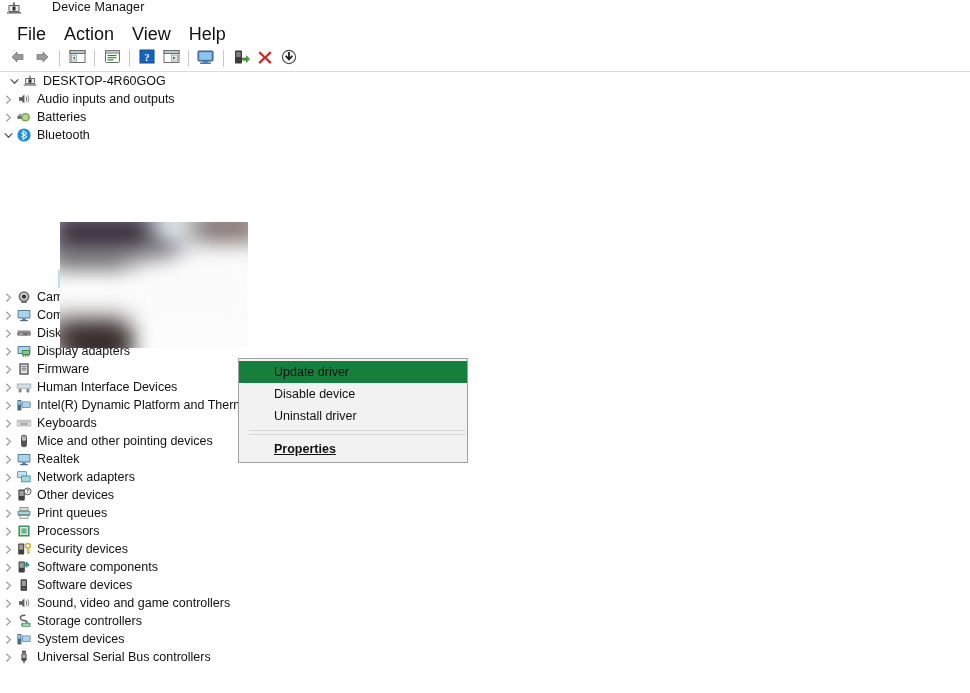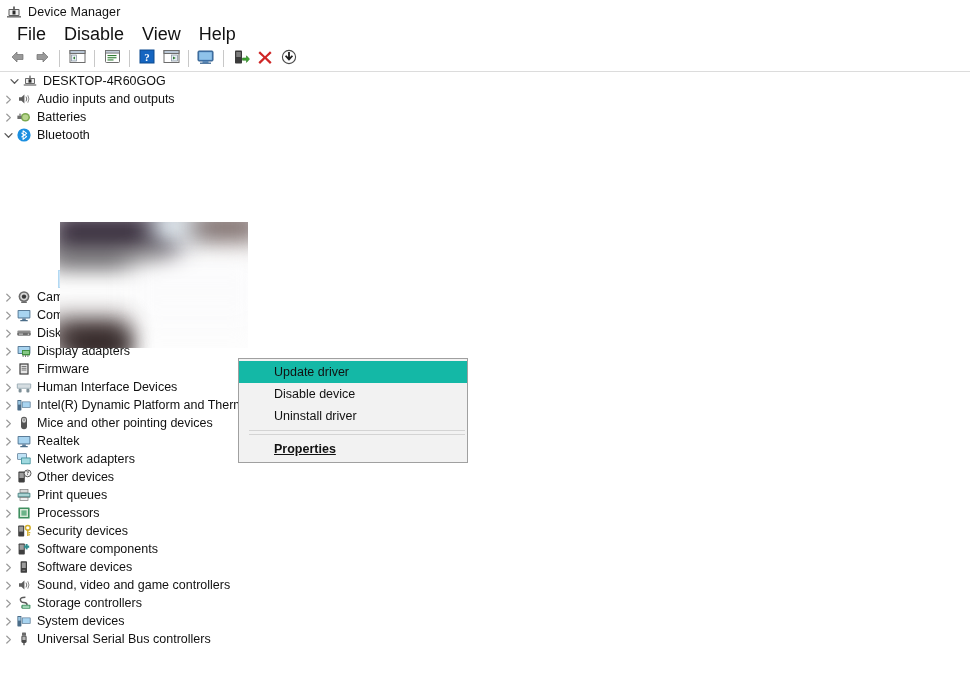--- a/index.html
+++ b/index.html
@@ -14,23 +14,24 @@
     font-family: "Liberation Sans", sans-serif;
     font-size: 12px;
     color: #000000;
     -webkit-font-smoothing: antialiased;
   }
 
   
   .titlebar {
     height: 24px;
     display: flex;
-    align-items: center;
+    align-items: flex-start;
     padding-left: 6px;
     background: #ffffff;
+    gap: 24px;
   }
   .title-icon {
     width: 16px;
     height: 16px;
     margin-right: 6px;
     flex: 0 0 auto;
     position: relative;
   }
   .title-text {
     font-size: 12.5px;
@@ -210,21 +211,21 @@
     height: 22px;
     display: flex;
     align-items: center;
     padding-left: 35px;
     font-size: 12.5px;
     color: #111111;
     cursor: default;
     box-sizing: border-box;
   }
   .ctx-item.highlight {
-    background: #14b8a6;
+    background: #15803d;
   }
   .ctx-item.bold { font-weight: bold; text-decoration: underline; }
   .ctx-sep {
     height: 1px;
     background: #d4d4d4;
     margin: 3px 2px 3px 10px;
   }
 </style>
 </head>
 <body>
@@ -237,21 +238,21 @@
       <rect x="6.5" y="6.5" width="3" height="4" fill="#2b2b2b"></rect>
       <rect x="7" y="2.5" width="2" height="2.5" fill="#6e6e6e"></rect>
       <rect x="1" y="12" width="14" height="1.6" fill="#777777"></rect>
     </svg>
   </span>
   <span class="title-text">Device Manager</span>
 </div>
 
 <div class="menubar">
   <div class="menubar-item">File</div>
-  <div class="menubar-item">Disable</div>
+  <div class="menubar-item">Action</div>
   <div class="menubar-item">View</div>
   <div class="menubar-item">Help</div>
 </div>
 
 <div class="toolbar">
 
   <div class="tb-btn">
     <span>
       <svg width="18" height="16" viewBox="0 0 18 16">
         <path d="M8 3 L3 8 L8 13 L8 10.5 L14 10.5 L14 5.5 L8 5.5 Z" fill="#9a9a9a" stroke="#6f6f6f" stroke-width="0.7"></path>
@@ -565,20 +566,41 @@
       <svg width="16" height="16" viewBox="0 0 16 16">
         <rect x="1.4" y="3" width="4" height="10.4" rx="0.6" fill="#4a6c88"></rect>
         <rect x="2.2" y="4" width="2.4" height="3.6" fill="#9cc8e4"></rect>
         <rect x="5.8" y="4.4" width="8.8" height="6.4" rx="0.6" fill="#5b7d99"></rect>
         <rect x="6.6" y="5.2" width="7.2" height="4.8" fill="#a8d4f0"></rect>
       </svg>
     </span>
     <span class="node-label">Intel(R) Dynamic Platform and Thermal Framework</span>
   </div>
 
+  <div class="row lvl1">
+    <span class="twisty">
+      <svg width="9" height="9" viewBox="0 0 9 9">
+          <path d="M2.8 1.2 L6.4 4.6 L2.8 8" stroke="#9a9a9a" stroke-width="1.3" fill="none" stroke-linecap="round" stroke-linejoin="round"></path>
+        </svg>
+    </span>
+    <span class="node-icon">
+      <svg width="16" height="16" viewBox="0 0 16 16">
+        <rect x="0.8" y="4.8" width="14.4" height="6.6" rx="1" fill="#b7b7b7"></rect>
+        <rect x="1.8" y="5.8" width="12.4" height="4.6" fill="#e8e8e8"></rect>
+        <rect x="2.6" y="6.5" width="1.3" height="1.1" fill="#8a8a8a"></rect>
+        <rect x="4.5" y="6.5" width="1.3" height="1.1" fill="#8a8a8a"></rect>
+        <rect x="6.4" y="6.5" width="1.3" height="1.1" fill="#8a8a8a"></rect>
+        <rect x="8.3" y="6.5" width="1.3" height="1.1" fill="#8a8a8a"></rect>
+        <rect x="10.2" y="6.5" width="1.3" height="1.1" fill="#8a8a8a"></rect>
+        <rect x="12.1" y="6.5" width="1.3" height="1.1" fill="#8a8a8a"></rect>
+        <rect x="4" y="8.4" width="8" height="1.2" fill="#8a8a8a"></rect>
+      </svg>
+    </span>
+    <span class="node-label">Keyboards</span>
+  </div>
 
   <div class="row lvl1">
     <span class="twisty">
       <svg width="9" height="9" viewBox="0 0 9 9">
           <path d="M2.8 1.2 L6.4 4.6 L2.8 8" stroke="#9a9a9a" stroke-width="1.3" fill="none" stroke-linecap="round" stroke-linejoin="round"></path>
         </svg>
     </span>
     <span class="node-icon">
       <svg width="16" height="16" viewBox="0 0 16 16">
         <rect x="5" y="1.8" width="6" height="12.4" rx="3" fill="#555555"></rect>

